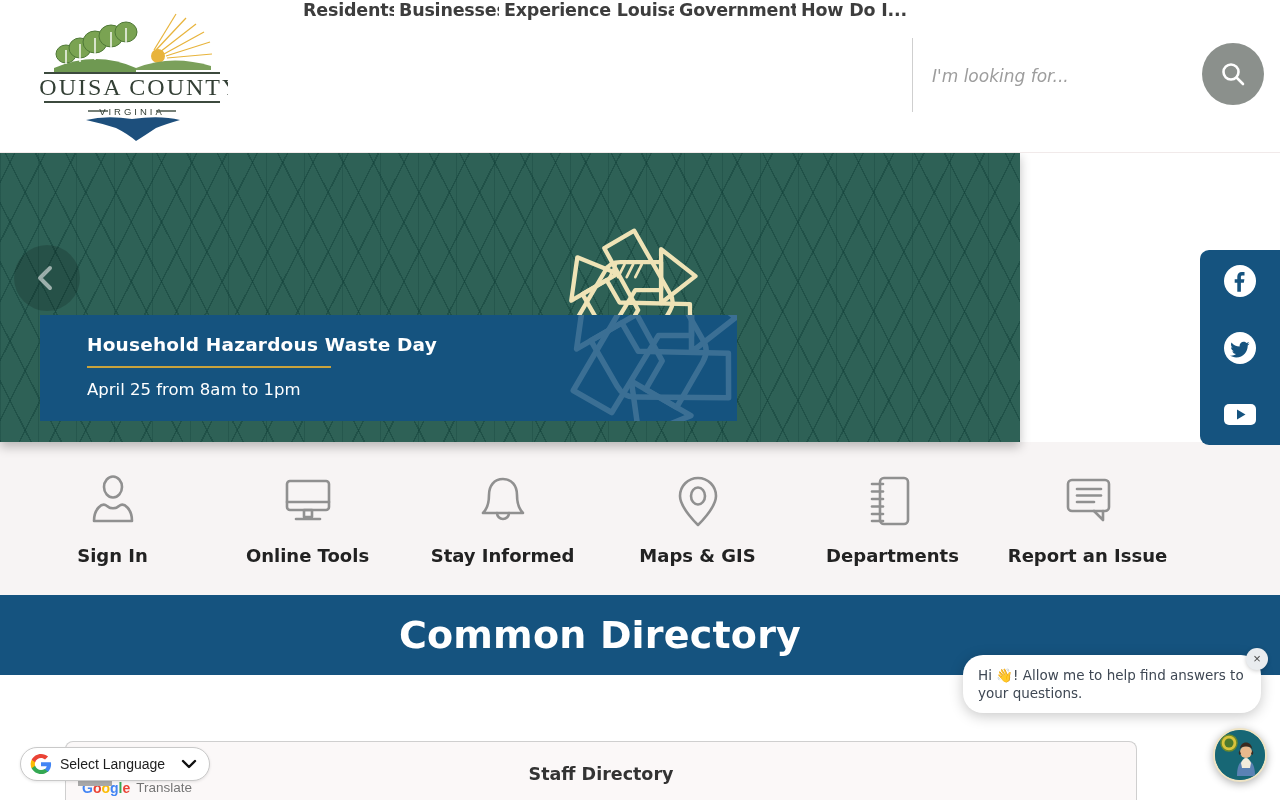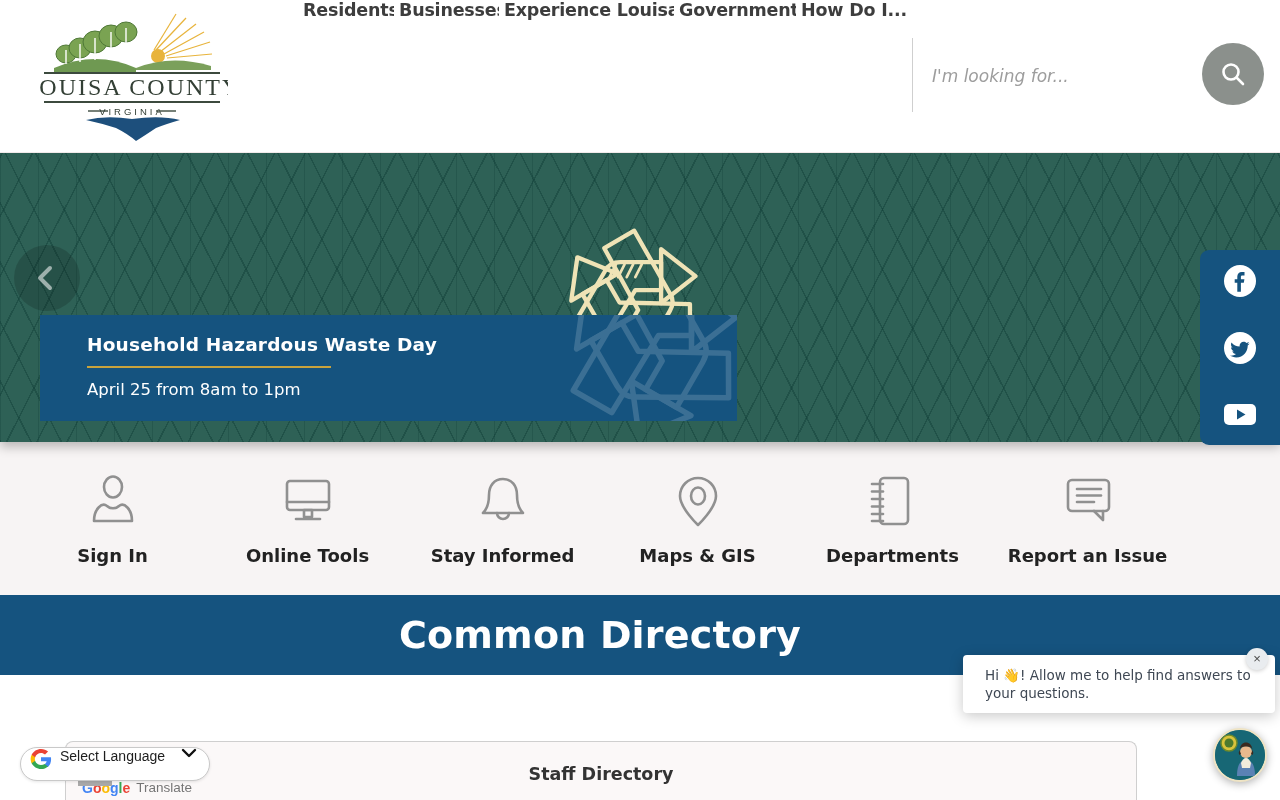--- a/index.html
+++ b/index.html
@@ -15,21 +15,21 @@
   .nav-item.n1{max-width:100px;}
   .nav-item.n2{max-width:170px;}
   .nav-item.n3{max-width:117px;}
   .nav-item.n4{max-width:108px;}
   .hdr-divider{position:absolute;left:912px;top:38px;width:1px;height:74px;background:#cfcfcf;}
   .search-input{position:absolute;left:930px;top:58px;width:250px;height:34px;border:none;outline:none;font-family:"DejaVu Sans",sans-serif;font-size:17px;color:#c2410c;background:transparent;}
   .search-input::placeholder{color:#9d9d9d;font-style:italic;}
   .search-btn{position:absolute;left:1202px;top:43px;width:62px;height:62px;border-radius:50%;background:#8b908c;border:none;display:flex;align-items:center;justify-content:center;cursor:pointer;}
 
   
-  .hero{position:absolute;left:0;top:152px;width:1280px;height:290px;overflow:hidden;
+  .hero{position:absolute;left:0;top:152px;width:1020px;height:290px;overflow:hidden;
     background-color:#2e6156;
     background-image:
       repeating-linear-gradient(63deg, rgba(16,62,55,0.45) 0 1.5px, transparent 1.5px 27px),
       repeating-linear-gradient(-63deg, rgba(16,62,55,0.45) 0 1.5px, transparent 1.5px 27px),
       repeating-linear-gradient(90deg, rgba(16,62,55,0.28) 0 1px, transparent 1px 38px);
     box-shadow:0 5px 10px rgba(0,0,0,0.25);z-index:10;}
   .recycle-cream{position:absolute;left:502px;top:22px;width:258px;height:258px;}
   .hero-overlay{position:absolute;left:40px;top:163px;width:697px;height:106px;background:#15537f;overflow:hidden;}
   .overlay-watermark{position:absolute;left:448px;top:-128px;width:330px;height:330px;opacity:0.16;}
   .overlay-content{position:absolute;left:47px;top:19px;}
@@ -47,31 +47,31 @@
   .ql-row{position:absolute;left:15px;top:28px;width:1170px;display:flex;}
   .ql-item{width:195px;display:flex;flex-direction:column;align-items:center;cursor:pointer;}
   .ql-icon{width:62px;height:62px;}
   .ql-label{margin-top:13px;font-size:18px;font-weight:600;color:#222222;white-space:nowrap;}
 
   
   .band{position:absolute;left:0;top:595px;width:1280px;height:80px;background:#15537f;}
   .band h1{margin:0;padding-right:80px;text-align:center;line-height:80px;font-size:38px;font-weight:700;color:#ffffff;letter-spacing:0.2px;}
 
   
-  .chat-bubble{position:absolute;left:963px;top:655px;width:268px;background:#ffffff;border-radius:4px;box-shadow:0 3px 14px rgba(0,0,0,0.22);padding:11px 22px;z-index:40;}
+  .chat-bubble{position:absolute;left:963px;top:655px;width:268px;background:#ffffff;border-radius:20px;box-shadow:0 3px 14px rgba(0,0,0,0.22);padding:11px 15px;z-index:40;}
   .chat-text{font-size:13.5px;line-height:1.35;color:#3f4854;}
   .chat-close{position:absolute;left:1246px;top:648px;width:22px;height:22px;border-radius:50%;background:#e9ecef;border:none;color:#4a4a4a;font-size:13px;line-height:22px;text-align:center;padding:0;cursor:pointer;z-index:41;box-shadow:0 1px 4px rgba(0,0,0,0.2);}
   .chat-avatar{position:absolute;left:1213px;top:728px;width:54px;height:54px;border-radius:50%;background:#176775;border:2px solid #efe4c4;box-sizing:border-box;overflow:hidden;cursor:pointer;z-index:40;box-shadow:0 2px 8px rgba(0,0,0,0.3);}
 
   
   .card{position:absolute;left:65px;top:741px;width:1070px;height:70px;background:#fbf8f8;border:1px solid #cfcfcf;border-bottom:none;border-radius:8px 8px 0 0;}
   .card h2{margin:0;padding-top:22px;text-align:center;font-size:17.5px;font-weight:700;color:#333333;}
 
   
-  .translate-pill{position:absolute;left:20px;top:747px;width:190px;height:34px;background:#ffffff;border:1px solid #c9c9c9;border-radius:17px;display:flex;box-sizing:border-box;padding:0 12px 0 9px;cursor:pointer;z-index:35;box-shadow:0 1px 3px rgba(0,0,0,0.1);}
+  .translate-pill{position:absolute;left:20px;top:747px;width:190px;height:34px;background:#ffffff;border:1px solid #c9c9c9;border-radius:17px;display:flex;align-items:center;box-sizing:border-box;padding:0 12px 0 9px;cursor:pointer;z-index:35;box-shadow:0 1px 3px rgba(0,0,0,0.1);}
   .translate-label{flex:1;font-size:14px;color:#1d1d1d;margin-left:8px;font-family:"Liberation Sans",sans-serif;}
   .g-attrib{position:absolute;left:82px;top:780px;display:flex;z-index:34;}
   .g-word{font-family:"Liberation Sans",sans-serif;font-size:14px;font-weight:700;position:relative;}
   .g-word .glitch{position:absolute;left:-4px;top:-3px;width:34px;height:9px;background:#a9a9a9;}
   .g-attrib-label{font-size:13.5px;color:#757575;margin-left:6px;font-family:"Liberation Sans",sans-serif;}
 </style>
 </head>
 <body>
 
 <div class="page">

